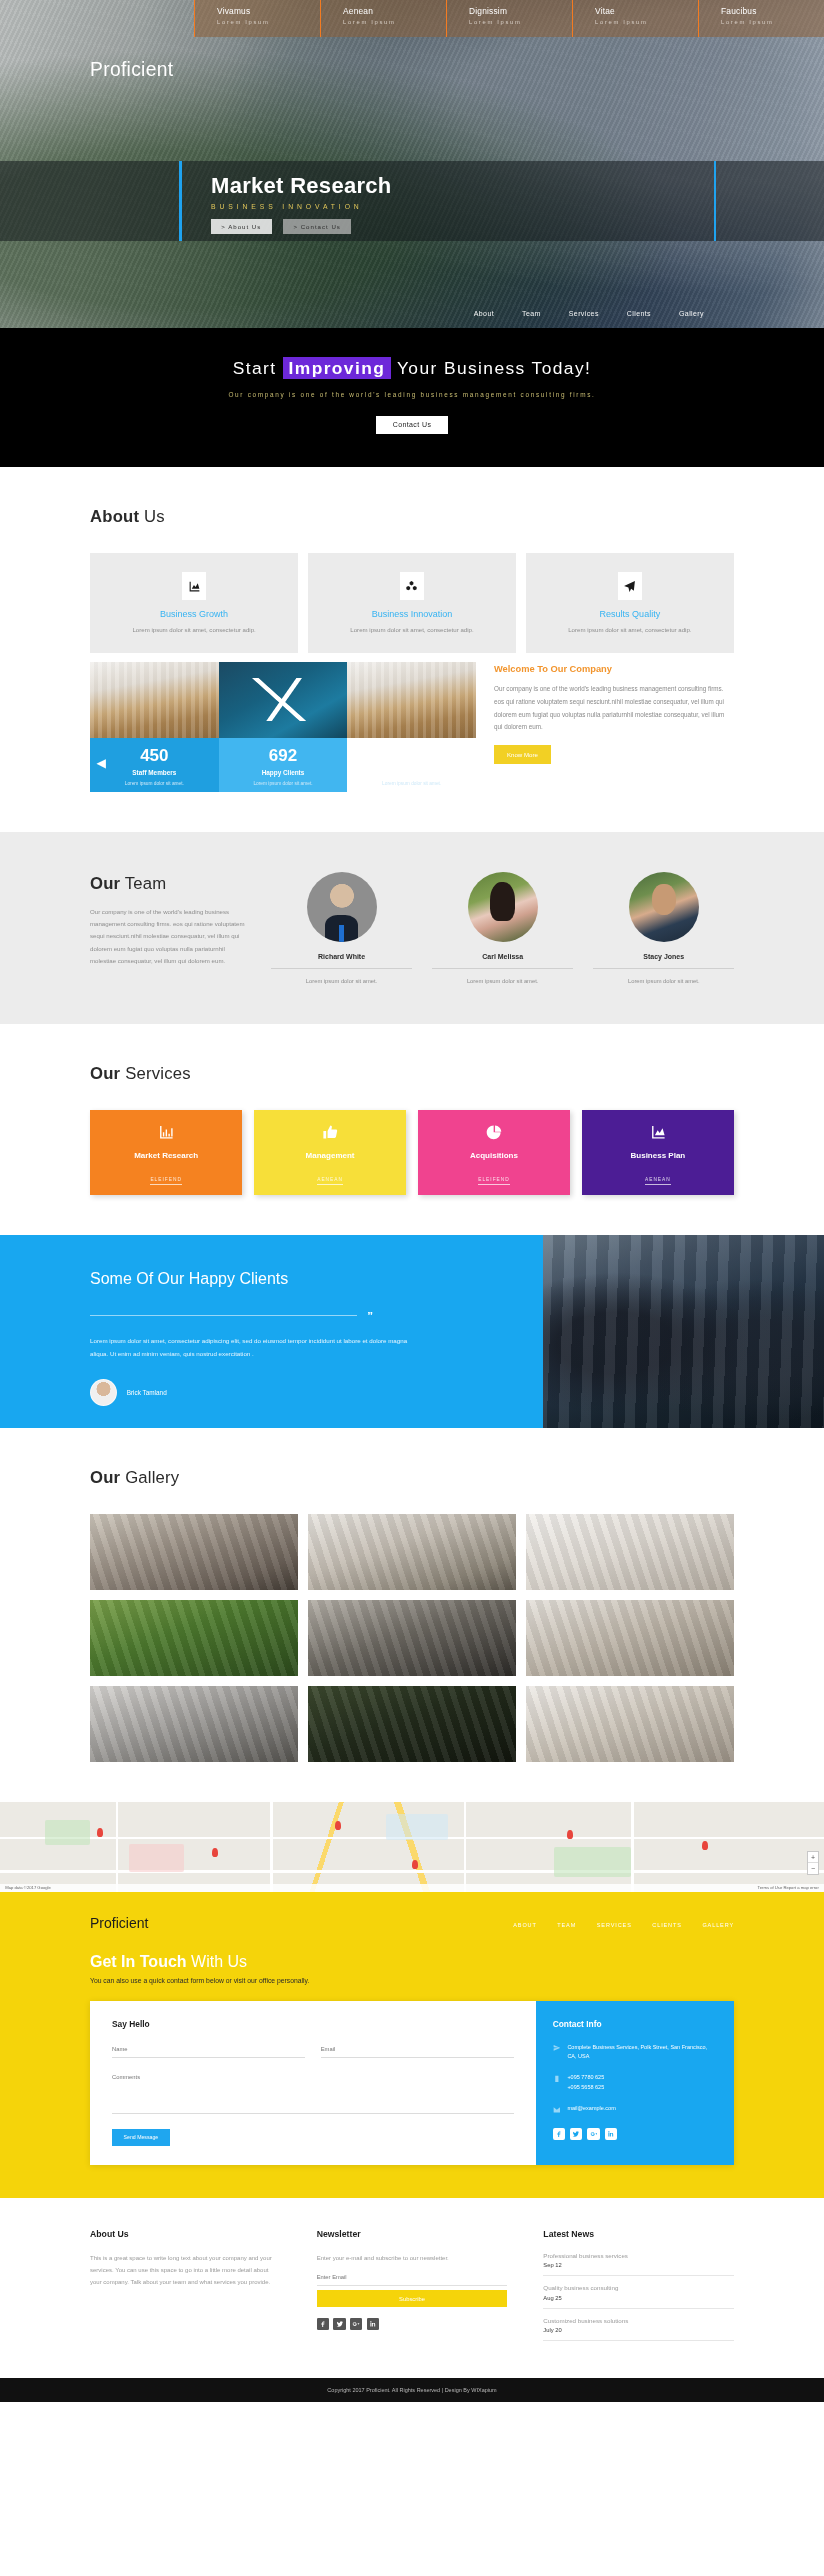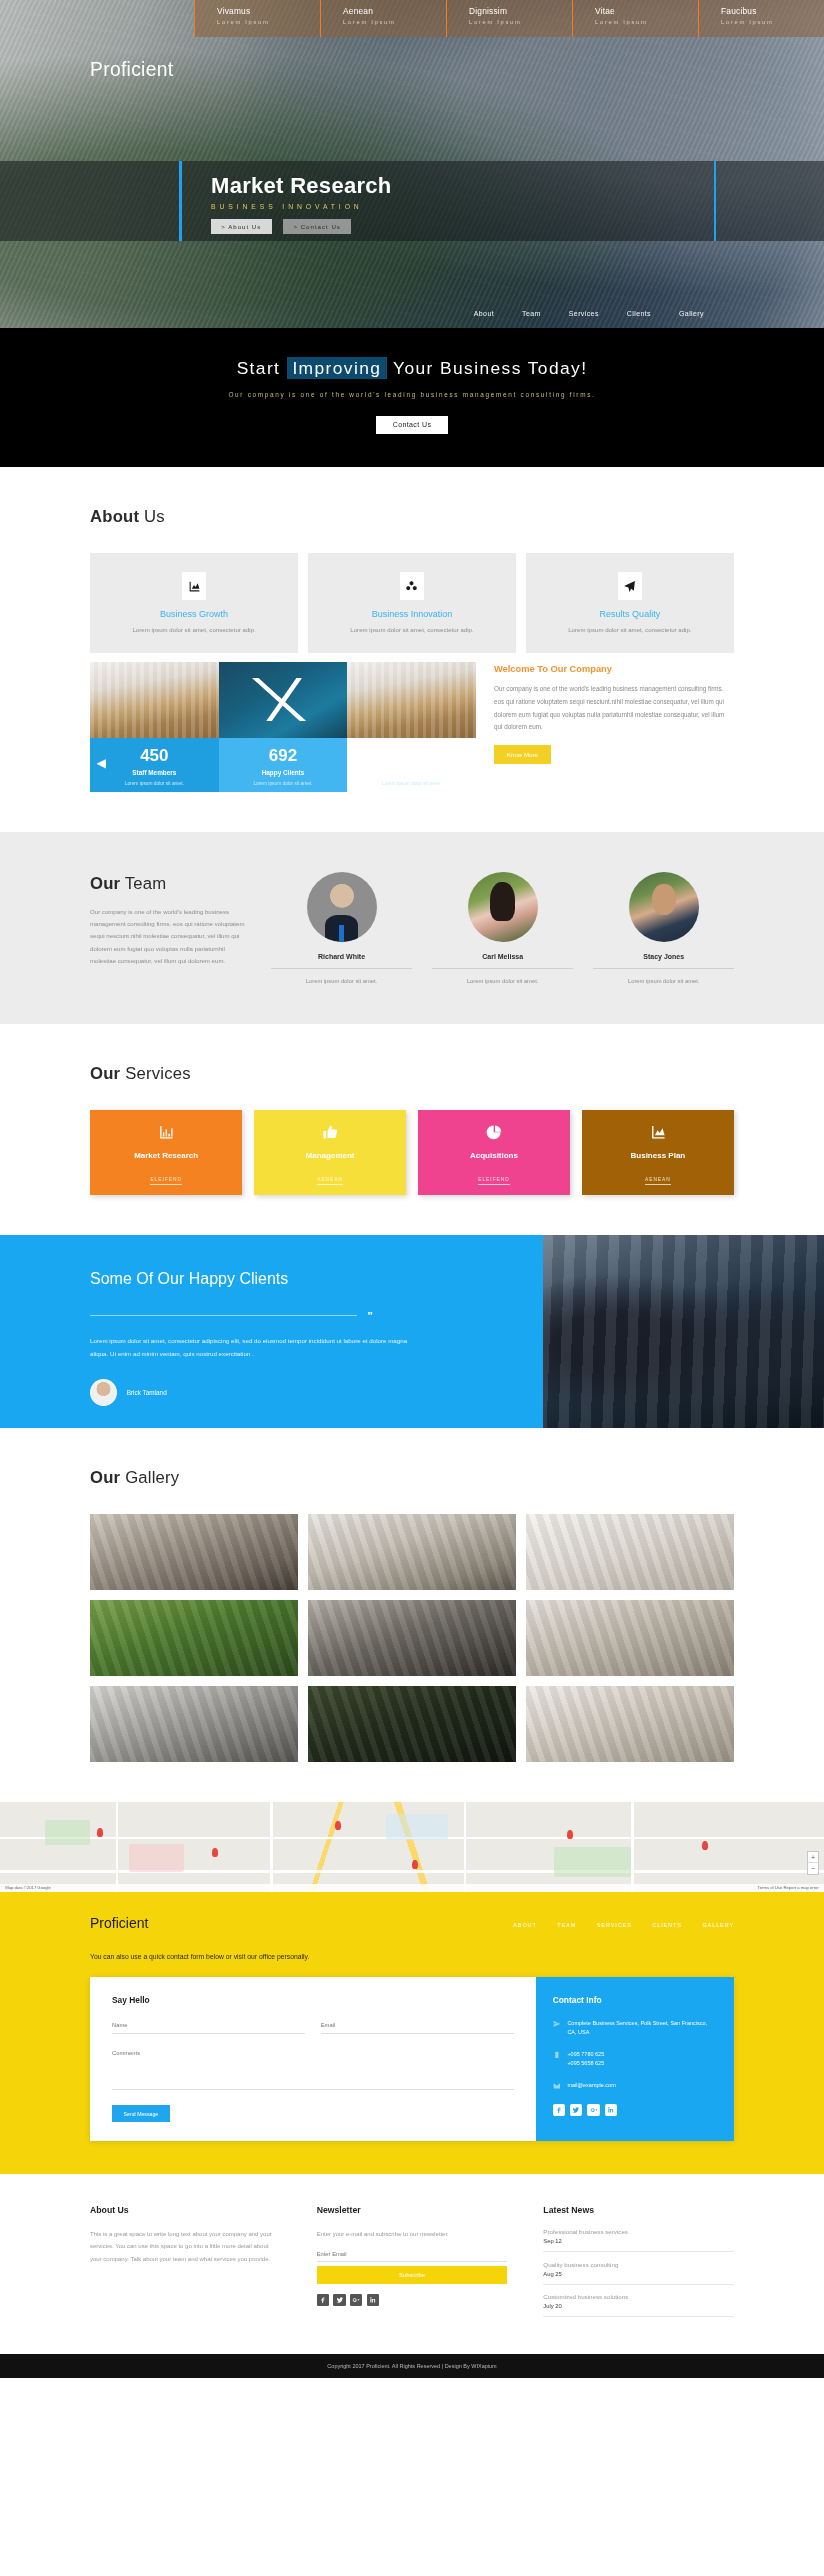--- a/index.html
+++ b/index.html
@@ -38,21 +38,21 @@
   .hero-btns{margin-top:9px;display:flex;gap:11.6px}
   .hero-btn{background:rgba(255,255,255,.82);color:#2c2c2c;font-size:6.1px;letter-spacing:1px;padding:3.9px 10.3px;border:none;cursor:pointer}
   .hero-btn.alt{background:rgba(190,190,190,.72)}
   .mainnav{position:absolute;bottom:10.3px;width:100%;z-index:20}
   .mainnav ul{width:644px;margin:0 auto;list-style:none;display:flex;justify-content:flex-end;gap:28px;padding-right:30px}
   .mainnav a{color:#fff;font-size:7px;text-decoration:none;letter-spacing:0.4px;opacity:.95}
 
   
   .cta{background:#000;padding:30px 0 33px;text-align:center}
   .cta h2{color:#fff;font-size:17.4px;font-weight:400;letter-spacing:1.4px}
-  .cta h2 .hi{background:#0c4a6e;padding:0.6px 5.8px;font-weight:400}
+  .cta h2 .hi{background:#6d28d9;padding:0.6px 5.8px;font-weight:700}
   .cta p{color:#c9bd72;font-size:6.4px;letter-spacing:1.7px;margin-top:11.6px}
   .cta-btn{margin-top:18px;background:#fff;color:#222;border:none;padding:5.8px 16.7px;font-size:7px;cursor:pointer;letter-spacing:0.4px}
 
   
   .sec{padding:40px 0}
   .sec-title{font-size:16.7px;font-weight:400;color:#2b2b2b;margin-bottom:26px;letter-spacing:0.2px}
   .sec-title b{font-weight:800}
 
   
   .cards{display:flex;gap:9.7px}
@@ -105,21 +105,21 @@
   .ph2:after{content:"";position:absolute;left:32%;top:14%;width:36%;height:56%;background:#241a16;border-radius:45% 45% 32% 32%}
   .ph3{background:linear-gradient(160deg,#4a6b3c 0%,#6f8f4e 30%,#d7ab8c 50%,#2b3d52 72%,#1d2a38 100%)}
   .ph3:after{content:"";position:absolute;left:33%;top:18%;width:34%;height:44%;background:#c79a74;border-radius:46%}
   .mb h4{font-size:7px;font-weight:700;color:#2b2b2b}
   .mb hr{border:none;border-top:0.6px solid #cfcfcf;margin:8.4px 0 8.4px}
   .mb p{color:#8d8d8d;font-size:5.8px}
 
   
   .svc{display:flex;gap:11.6px}
   .svc-card{flex:1;height:85px;padding:14px 6.4px 0;text-align:center;box-shadow:1.9px 1.9px 5.2px rgba(0,0,0,.16)}
-  .svc1{background:#f58220}.svc2{background:#f7df39}.svc3{background:#f0438f}.svc4{background:#a16207}
+  .svc1{background:#f58220}.svc2{background:#f7df39}.svc3{background:#f0438f}.svc4{background:#4c1d95}
   .svc-card svg{width:16.7px;height:16.7px;fill:#fff;margin-bottom:9px}
   .svc-card h4{color:#fff;font-size:8px;font-weight:700;margin-bottom:11.6px}
   .svc-card .tag{color:rgba(255,255,255,.82);font-size:4.8px;letter-spacing:1px;display:inline-block;border-bottom:0.6px solid rgba(255,255,255,.7);padding-bottom:1.9px}
 
   
   .clients{background:#18a7f0;position:relative;height:193px;overflow:hidden}
   .clients-inner{width:644px;margin:0 auto;padding:35px 0 0;position:relative;z-index:2}
   .clients h2{color:#fff;font-size:16px;font-weight:300}
   .clients h2 b{font-weight:400}
   .q-row{display:flex;align-items:center;gap:10.3px;margin:22px 0 13px;width:283px}
@@ -476,20 +476,24 @@
     <div class="c-head">
       <div class="c-logo">Proficient</div>
       <ul class="c-nav" id="contact-nav">
           <li><a href="#">ABOUT</a></li>
           <li><a href="#">TEAM</a></li>
           <li><a href="#">SERVICES</a></li>
           <li><a href="#">CLIENTS</a></li>
           <li><a href="#">GALLERY</a></li>
         </ul>
     </div>
+    <h2>
+      <b>Get In Touch</b>
+      <span>With Us</span>
+    </h2>
     <p class="lead">You can also use a quick contact form below or visit our office personally.</p>
 
     <div class="c-box">
       <div class="c-form">
         <h3>Say Hello</h3>
         <div class="f-row">
           <input type="text" placeholder="Name" style="">
           <input type="text" placeholder="Email" style="">
         </div>
         <textarea class="f-ta" placeholder="Comments" style=""></textarea>

